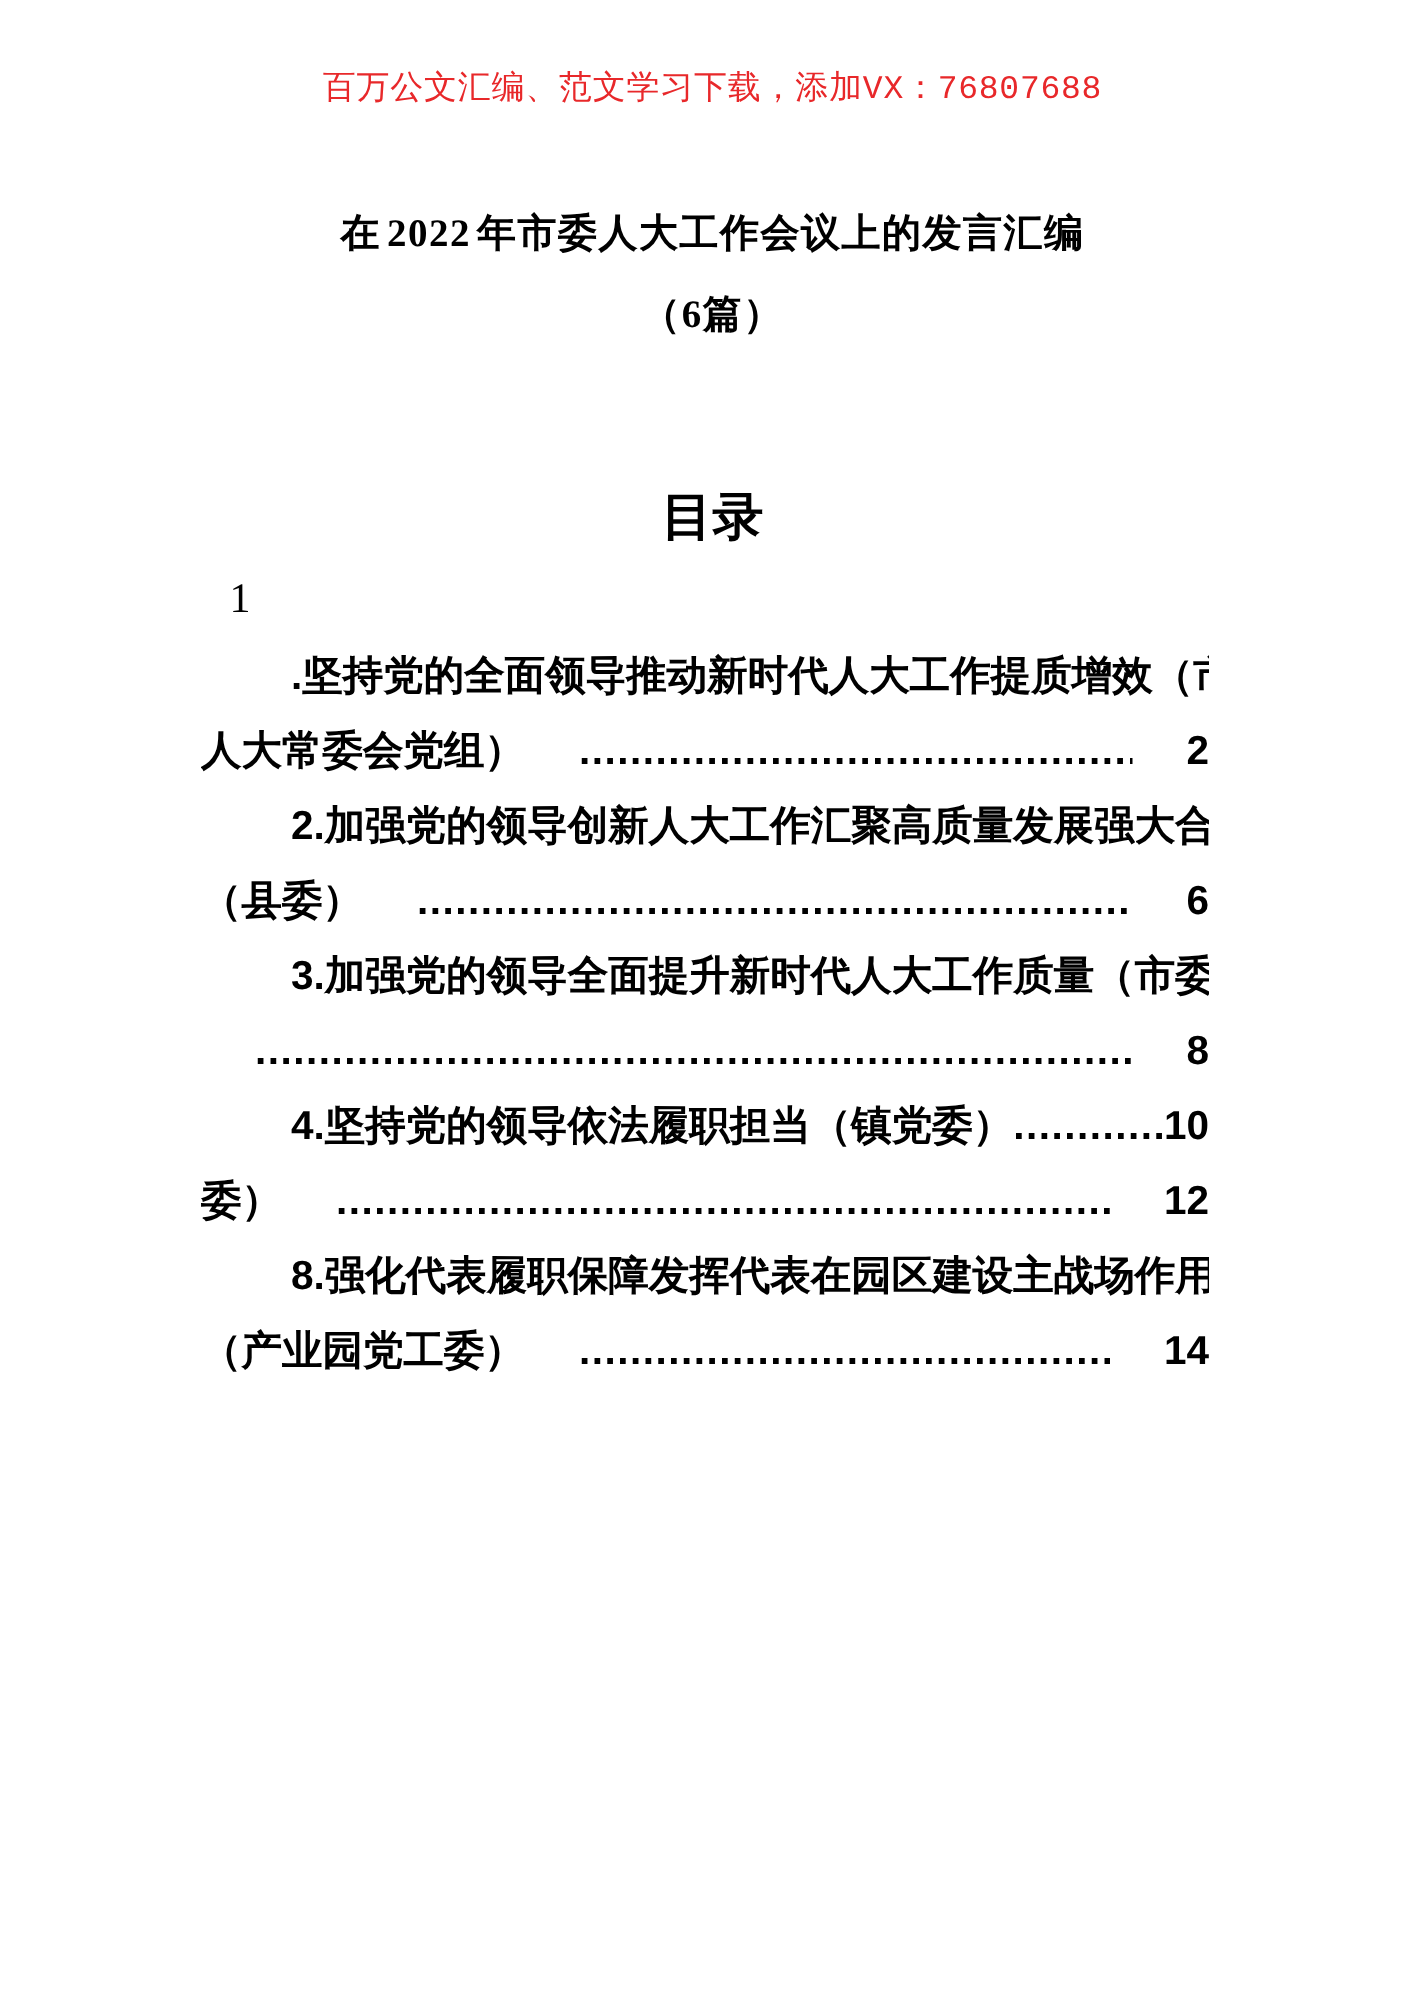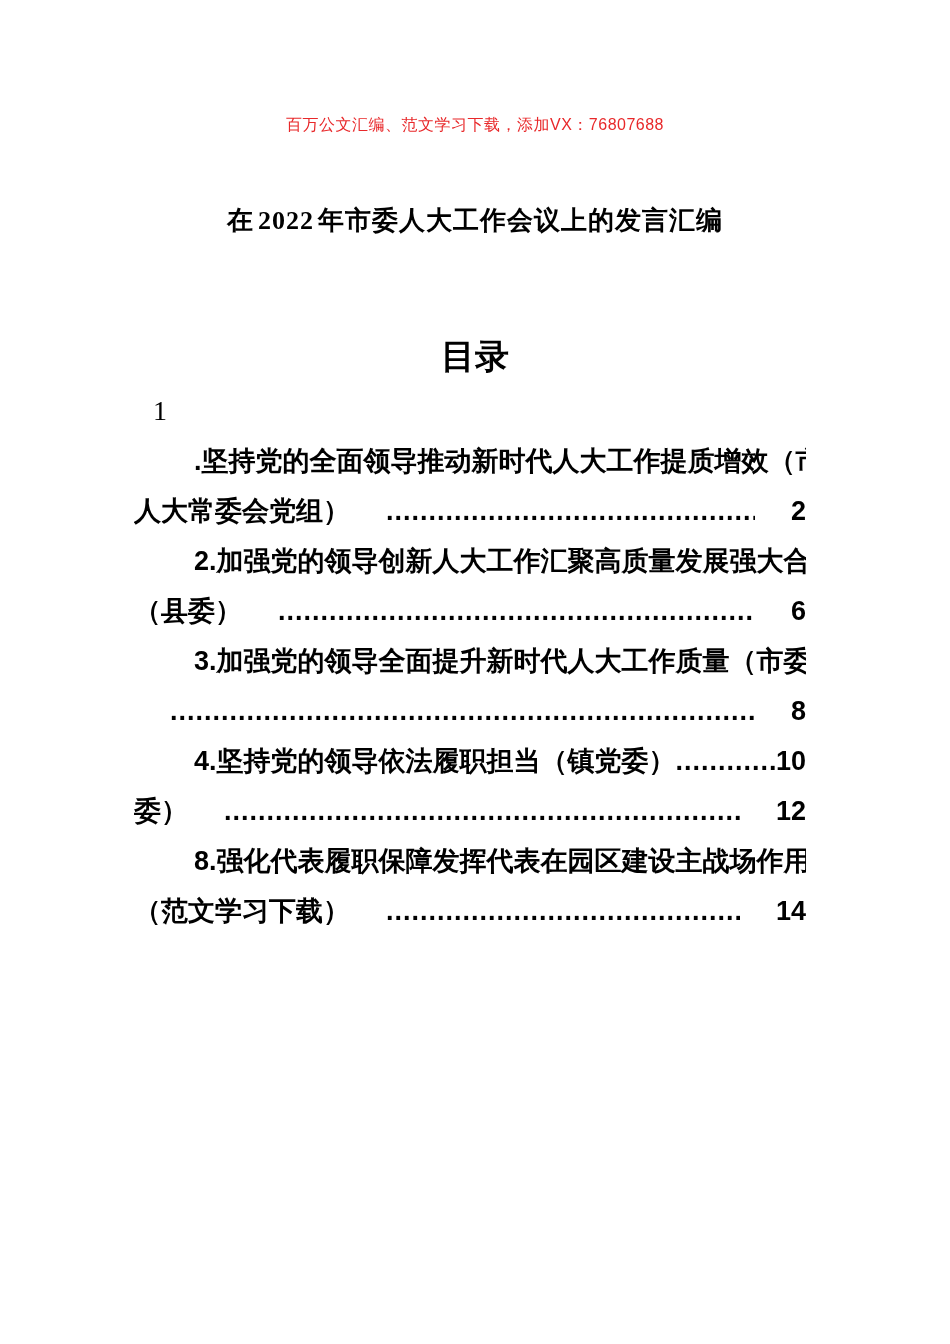--- a/index.html
+++ b/index.html
@@ -10,25 +10,25 @@
   .page {
     position: relative;
     width: 950px;
     height: 1344px;
     background: #ffffff;
     overflow: hidden;
     font-family: "Liberation Sans", "DejaVu Sans", sans-serif;
     color: #000000;
   }
   .notice {
-    margin-top: 112px;
+    margin-top: 47px;
     text-align: center;
-    font-size: 16px;
+    font-size: 22px;
     line-height: 26px;
-    font-family: Liberation Sans, sans-serif;
+    font-family: Liberation Mono, monospace;
     letter-spacing: 0.5px;
   }
   .doc-title {
     margin-top: 56px;
     text-align: center;
     font-size: 26px;
     line-height: 54px;
     font-weight: bold;
     font-family: "Liberation Serif", "DejaVu Serif", serif;
     letter-spacing: 1px;
@@ -78,20 +78,21 @@
 </style>
 </head>
 <body>
 
 <div class="page">
 
   <div class="notice" style="color: rgb(232, 40, 42);">百万公文汇编、范文学习下载，添加VX：76807688</div>
 
   <div class="doc-title">
     <div><span>在</span><span class="latin">2022</span><span>年市委人大工作会议上的发言汇编</span></div>
+    <div>（6篇）</div>
   </div>
 
   <div class="toc-heading">目录</div>
 
   <div class="toc-list">
       <div class="toc-line num-only">
         <span class="toc-text">1</span>
       </div>
       <div class="toc-line indent">
         <span class="toc-text">.坚持党的全面领导推动新时代人大工作提质增效（市</span>
@@ -124,19 +125,19 @@
       </div>
       <div class="toc-line flush">
         <span class="toc-text">委）</span>
         <span class="leader">..............................................................................................................................</span>
         <span class="pagenum">12</span>
       </div>
       <div class="toc-line indent">
         <span class="toc-text">8.强化代表履职保障发挥代表在园区建设主战场作用</span>
       </div>
       <div class="toc-line flush">
-        <span class="toc-text">（范文学习下载）</span>
+        <span class="toc-text">（产业园党工委）</span>
         <span class="leader">..............................................................................................................................</span>
         <span class="pagenum">14</span>
       </div>
     </div>
 
 </div>
 
 </body></html>

